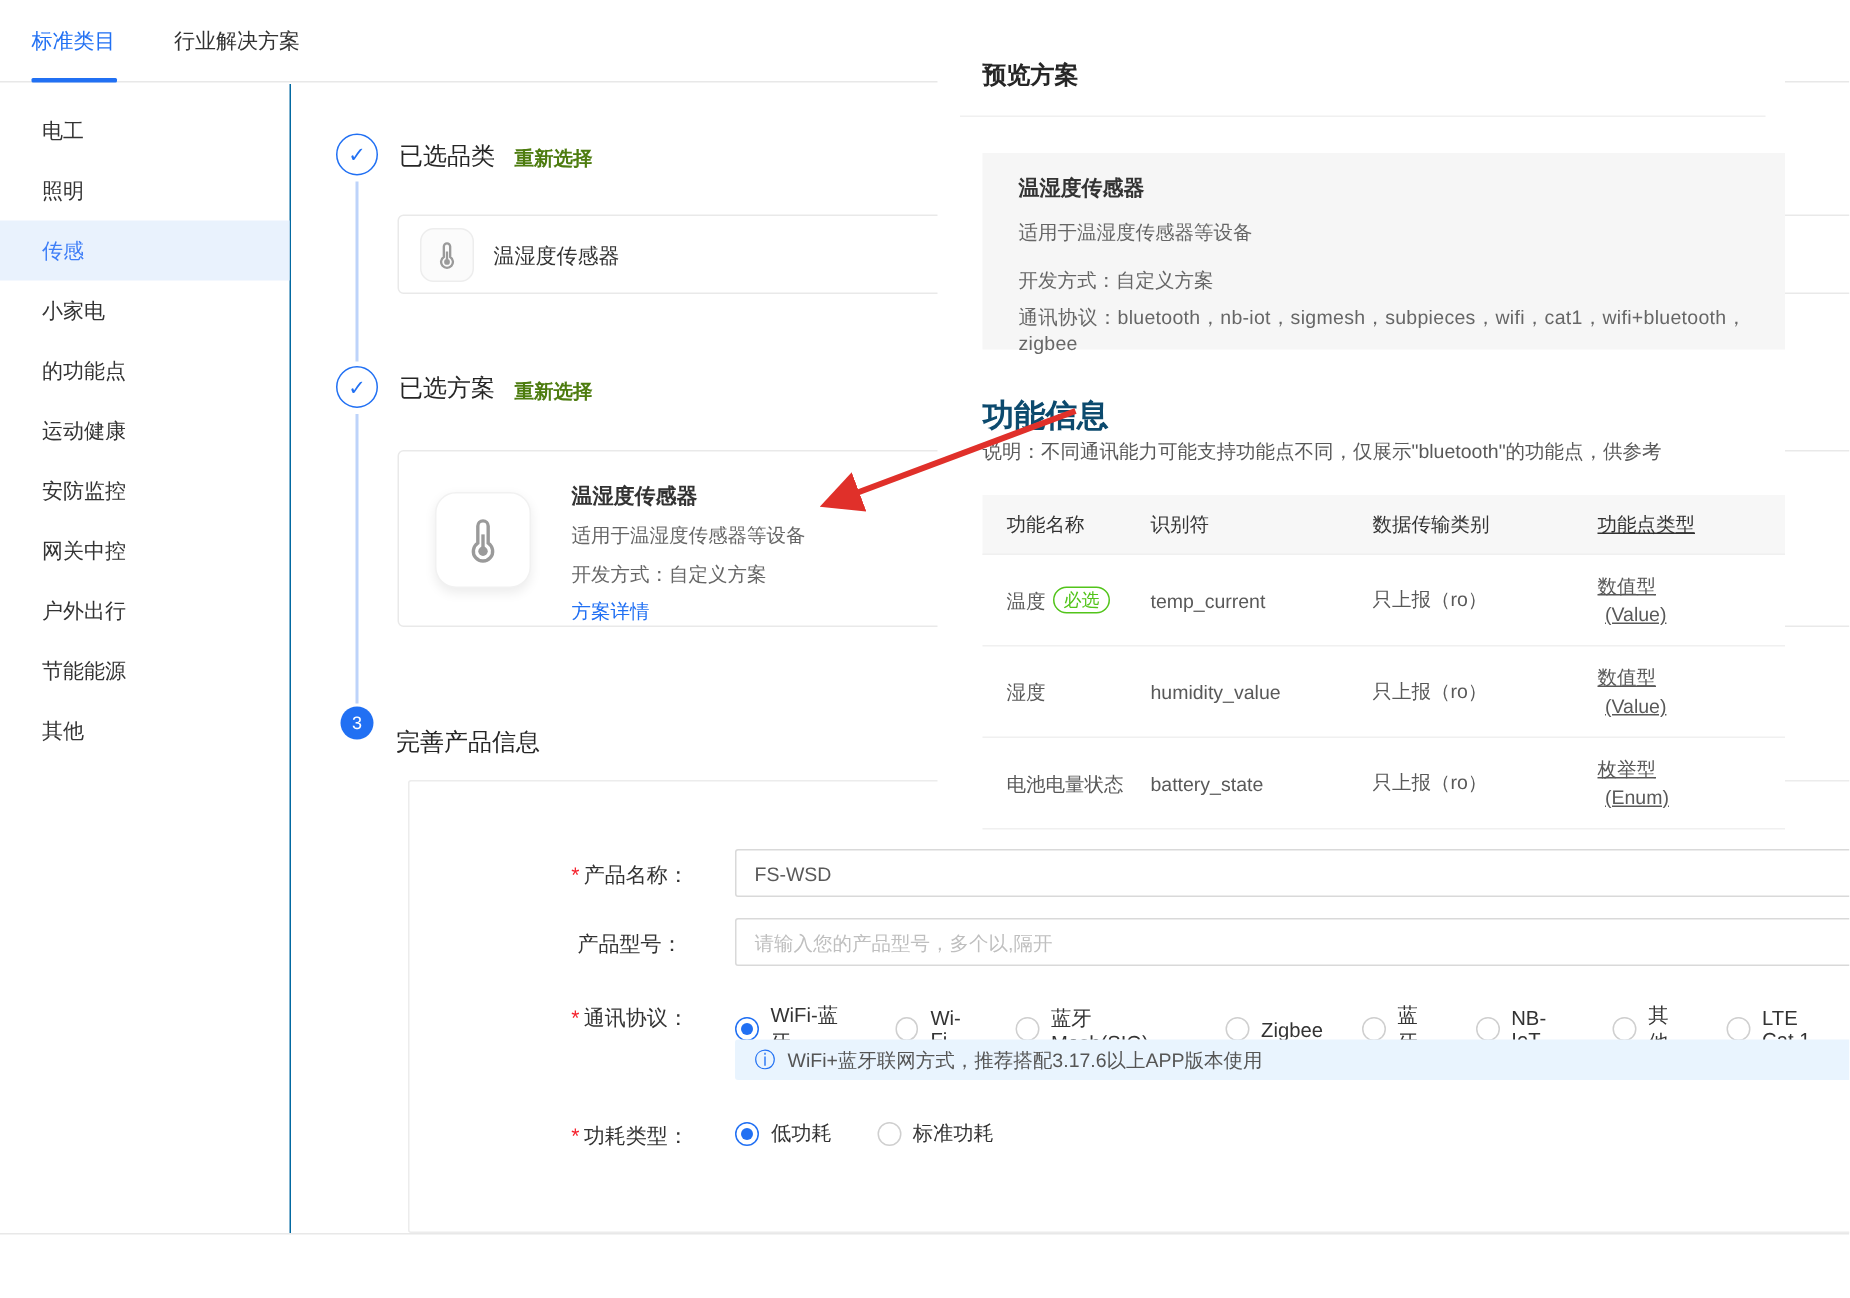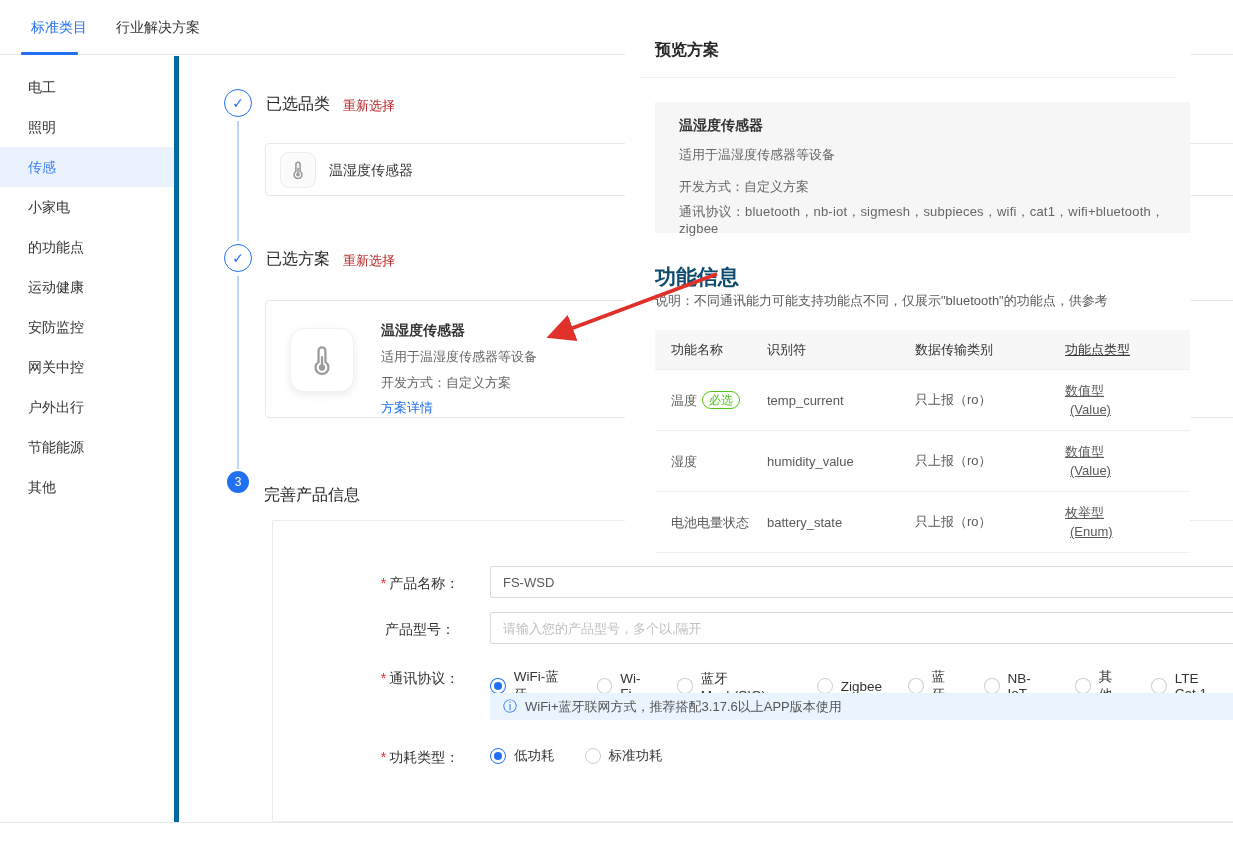--- a/index.html
+++ b/index.html
@@ -7,31 +7,31 @@
   body { font-family:"Liberation Sans","DejaVu Sans",sans-serif; color:#333; }
   .page { position:relative; width:1233px; height:865px; overflow:hidden; background:#fff; }
 
   
   .tabbar { position:absolute; left:0; top:0; width:1233px; height:55px; border-bottom:1px solid #e8e8e8; background:#fff; }
   .tab { position:absolute; top:19px; font-size:14px; color:#333; cursor:pointer; }
   .tab.active { color:#2170f3; font-weight:500; }
   .tab-underline { position:absolute; left:21px; top:52px; width:57px; height:3px; background:#2170f3; border-radius:1px; }
 
   
-  .sidebar { position:absolute; left:0; top:56px; width:179px; height:766px; border-right:5px solid #0369a1; background:#fff; padding-top:11px; }
+  .sidebar { position:absolute; left:0; top:56px; width:194px; height:766px; border-right:1px solid #0369a1; background:#fff; padding-top:11px; }
   .side-item { height:40px; line-height:40px; padding-left:28px; font-size:14px; color:#333; cursor:pointer; }
   .side-item.active { background:#e9f2fd; color:#3e7ef7; }
   .sidebar-footer { position:absolute; left:0; bottom:0; width:100%; border-top:1px solid #ececec; padding:17px 0 18px 28px; font-size:14px; color:#333; background:#fff; cursor:pointer; }
 
   
   .step-circle { position:absolute; width:28px; height:28px; border:1px solid #2170f3; border-radius:50%; color:#2170f3; font-size:14px; text-align:center; line-height:26px; background:#fff; }
   .step-circle.filled { width:22px; height:22px; background:#2170f3; color:#fff; border:none; line-height:22px; font-size:12px; }
   .connector { position:absolute; width:2px; background:#bdd3fa; }
   .step-title { position:absolute; font-size:16px; font-weight:400; color:#262626; }
-  .relink { position:absolute; font-size:13px; color:#b91c1c; cursor:pointer; }
+  .relink { position:absolute; font-size:13px; color:#4d7c0f; cursor:pointer;font-weight:bold; }
 
   .card { position:absolute; border:1px solid #e9e9e9; border-radius:4px; background:#fff; }
   .icon-box-sm { position:absolute; left:14px; top:8px; width:36px; height:36px; border:1px solid #ededed; border-radius:9px; background:#fbfbfb; display:flex; align-items:center; justify-content:center; }
   .card1-label { position:absolute; left:63px; top:0; line-height:52px; font-size:14px; color:#333; }
   .icon-box-lg { position:absolute; left:24px; top:27px; width:64px; height:64px; border:1px solid #f1f1f1; border-radius:14px; background:#fff; box-shadow:0 3px 8px rgba(0,0,0,.08); display:flex; align-items:center; justify-content:center; }
   .card2-text { position:absolute; left:115px; top:21px; }
   .card2-title { font-size:14px; font-weight:600; color:#333; }
   .card2-desc { font-size:13px; color:#666; margin-top:8px; }
   .card2-link { font-size:13px; color:#2170f3; margin-top:7px; cursor:pointer; }
 
@@ -81,21 +81,21 @@
 
   .thermo-sm { width:22px; height:22px; }
   .thermo-lg { width:36px; height:36px; }
 </style>
 </head>
 <body>
 
 <div class="page">
 
   <div class="tabbar">
-    <div class="tab active" style="left:31px;">标准类目</div>
+    <div class="tab active" style="left:21px;">标准类目</div>
     <div class="tab" style="left:116px;">行业解决方案</div>
     <div class="tab-underline"></div>
   </div>
 
   <div class="sidebar">
     <div class="side-item">电工</div>
     <div class="side-item">照明</div>
     <div class="side-item active">传感</div>
     <div class="side-item">小家电</div>
     <div class="side-item">的功能点</div>

